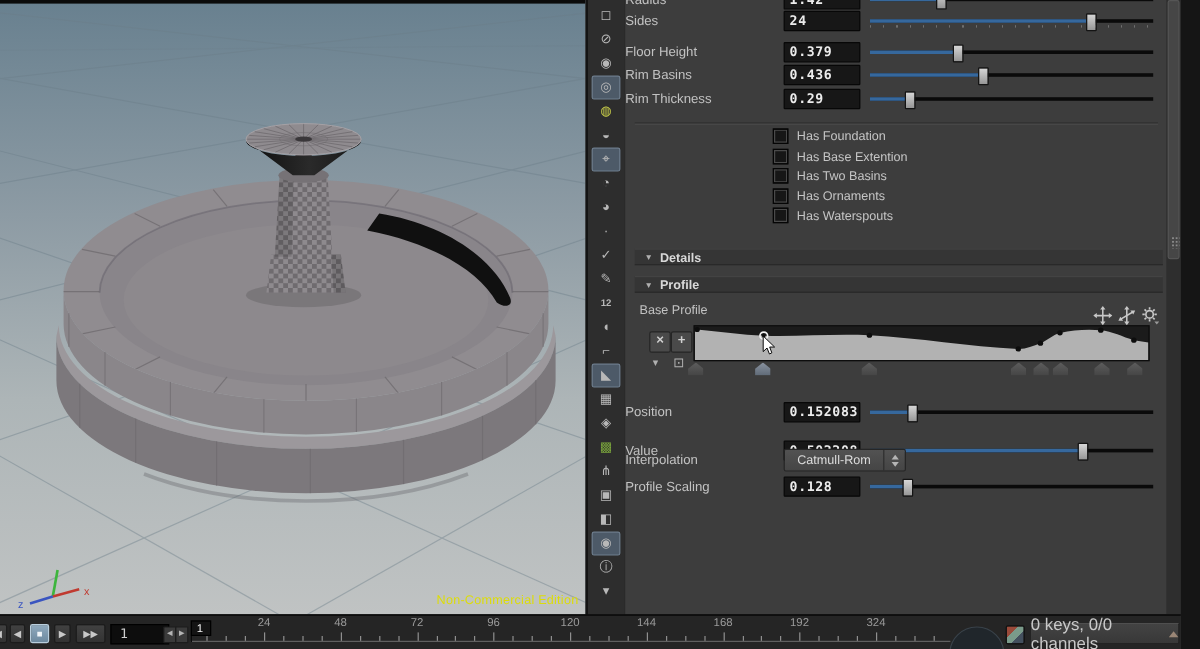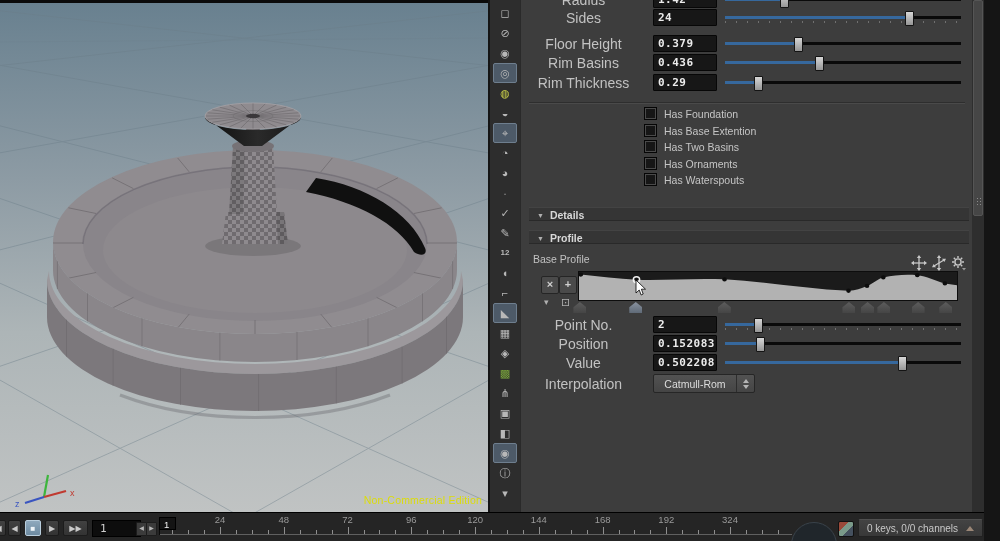--- a/index.html
+++ b/index.html
@@ -16,21 +16,21 @@
   #vtoolbar{left:488px;top:0;width:32px;height:512px;background:#2d2d2d;border-left:2px solid #141414;box-sizing:border-box;}
   #vtoolbar-icons{display:flex;flex-direction:column;align-items:center;padding-top:3px;}
   .tb-icon{width:24px;height:20px;display:flex;align-items:center;justify-content:center;
     color:#b8b8b8;font-size:11px;line-height:20px;border-radius:2px;}
   .tb-icon.sel{background:#4d5a68;border:1px solid #6e7e8e;box-sizing:border-box;}
   .tb-icon .g12{font-size:8px;font-weight:bold;}
 
   
   #panel{left:520px;top:0;width:452px;height:512px;background:#3d3d3d;overflow:hidden;border-left:1px solid #2a2a2a;box-sizing:border-box;}
   .prow{position:absolute;left:0;width:452px;height:19px;display:flex;align-items:center;}
-  .plabel{width:125px;text-align:center;padding-right:7px;color:#c2c2c2;font-size:14px;flex:none;}
+  .plabel{width:125px;text-align:left;padding-right:7px;color:#c2c2c2;font-size:11px;flex:none;}
   .pfield{width:58px;height:15px;flex:none;background:#171717;border:1px solid #070707;border-radius:1px;
     color:#ececec;font:bold 11px "DejaVu Sans Mono",monospace;line-height:15px;padding-left:4px;letter-spacing:.5px;}
   .pslider{flex:1;position:relative;height:15px;margin:0 12px 0 8px;}
   .pslider .track{position:absolute;left:0;right:0;top:6px;height:3px;background:#0a0a0a;}
   .pslider .fill{position:absolute;left:0;top:6px;height:3px;background:#36689d;}
   .pslider .handle{position:absolute;top:1px;width:7px;height:13px;background:linear-gradient(#d6d6d6,#969696);
     border:1px solid #141414;border-radius:1px;}
   .pslider .ticks{position:absolute;left:0;right:0;top:11px;height:2px;opacity:.55;
     background-image:repeating-linear-gradient(90deg,#999 0,#999 1px,transparent 1px,transparent 11px);}
   .groove{position:absolute;left:8px;width:436px;height:0;border-top:1px solid #2e2e2e;border-bottom:1px solid #4a4a4a;}
@@ -75,21 +75,21 @@
   #ruler-base{position:absolute;left:159px;top:21px;width:633px;height:1px;background:#6f6f6f;opacity:.8;}
   .rtick{position:absolute;width:1px;background:#8f8f8f;}
   .rlabel{position:absolute;top:1px;width:22px;text-align:center;color:#9a9a9a;font-size:9.5px;}
   #playhead-flag{position:absolute;left:159px;top:4px;width:17px;height:13px;background:#141414;border:1px solid #000;
     color:#f2f2f2;font-size:9.5px;line-height:13px;padding-left:4px;box-sizing:border-box;}
   #playhead-line{position:absolute;left:159px;top:17px;width:1px;height:5px;background:#0a0a0a;}
   #wm-circle{position:absolute;left:791px;top:9px;width:44px;height:44px;border-radius:50%;background:#20262b;border:1px solid #39424a;}
   #key-options{position:absolute;left:838px;top:8px;width:14px;height:14px;border:1px solid #111;border-radius:2px;
     background:linear-gradient(135deg,#9a4a3a 0 34%,#7a9a8a 34% 62%,#44505e 62%);}
   #keys-button{position:absolute;left:858px;top:6px;width:125px;height:18px;background:linear-gradient(#434343,#383838);
-    border:1px solid #222;border-top-color:#4f4f4f;border-radius:2px;color:#c9c9c9;font-size:10px;
+    border:1px solid #222;border-top-color:#4f4f4f;border-radius:2px;color:#c9c9c9;font-size:14px;
     display:flex;align-items:center;justify-content:center;gap:8px;box-sizing:border-box;}
   #keys-button .tri{width:0;height:0;border-left:4px solid transparent;border-right:4px solid transparent;border-bottom:5px solid #9a8676;}
 </style>
 </head>
 <body>
 
 <div id="stage">
 
   <div id="viewport" class="abs">
     <svg width="488" height="512" viewBox="0 0 488 512">
@@ -452,56 +452,55 @@
           <circle cx="289.56" cy="14.959999999999999" r="2.3" fill="#0d0d0d"></circle>
           <circle cx="305.90000000000003" cy="5.780000000000001" r="2.3" fill="#0d0d0d"></circle>
           <circle cx="340.1" cy="3.3500000000000014" r="2.3" fill="#0d0d0d"></circle>
           <circle cx="367.84" cy="12.260000000000002" r="2.3" fill="#0d0d0d"></circle>
         </svg>
       <svg class="abs" style="left:56px;top:7px" width="12" height="18" viewBox="0 0 12 18">
         <polygon points="1,1 1,14 4.2,11 6.2,16 8.2,15 6.4,10.2 10.5,10.2" fill="#ffffff" stroke="#000" stroke-width="0.8"></polygon>
       </svg>
     </div>
 
-    <div class="prow" style="top:315px">
-      <div class="plabel">Point No.</div>
-      <div class="pfield">2</div>
-      <div class="pslider">
-        <div class="track"></div>
-          <div class="fill" style="width: 14%;"></div>
-          <div class="ticks"></div>
-          <div class="handle" style="left: calc(14% - 4px);"></div>
-      </div>
-    </div>
     <div class="prow" style="top:334px">
       <div class="plabel">Position</div>
       <div class="pfield">0.152083</div>
       <div class="pslider">
         <div class="track"></div>
           <div class="fill" style="width: 15%;"></div>
           <div class="handle" style="left: calc(15% - 4px);"></div>
       </div>
     </div>
-    <div class="prow" style="top:353px">
+    <div class="prow" style="top:366px">
       <div class="plabel">Value</div>
       <div class="pfield">0.502208</div>
       <div class="pslider">
         <div class="track"></div>
           <div class="fill" style="width: 75%;"></div>
           <div class="handle" style="left: calc(75% - 4px);"></div>
       </div>
     </div>
     <div class="prow" style="top:374px">
       <div class="plabel">Interpolation</div>
       <div class="dropdown">
         <span class="dtext">Catmull-Rom</span>
         <span class="spin">
             <i class="up"></i>
             <i class="dn"></i>
           </span>
+      </div>
+    </div>
+    <div class="prow" style="top:396px">
+      <div class="plabel">Profile Scaling</div>
+      <div class="pfield">0.128</div>
+      <div class="pslider">
+        <div class="track"></div>
+          <div class="fill" style="width: 13%;"></div>
+          <div class="handle" style="left: calc(13% - 4px);"></div>
       </div>
     </div>
   <div class="ramp-handle" style="left: 52.4px;"></div>
       <div class="ramp-handle sel" style="left: 108.292px;"></div>
       <div class="ramp-handle" style="left: 196.8px;"></div>
       <div class="ramp-handle" style="left: 321.44px;"></div>
       <div class="ramp-handle" style="left: 340.06px;"></div>
       <div class="ramp-handle" style="left: 356.4px;"></div>
       <div class="ramp-handle" style="left: 390.6px;"></div>
       <div class="ramp-handle" style="left: 418.34px;"></div>

